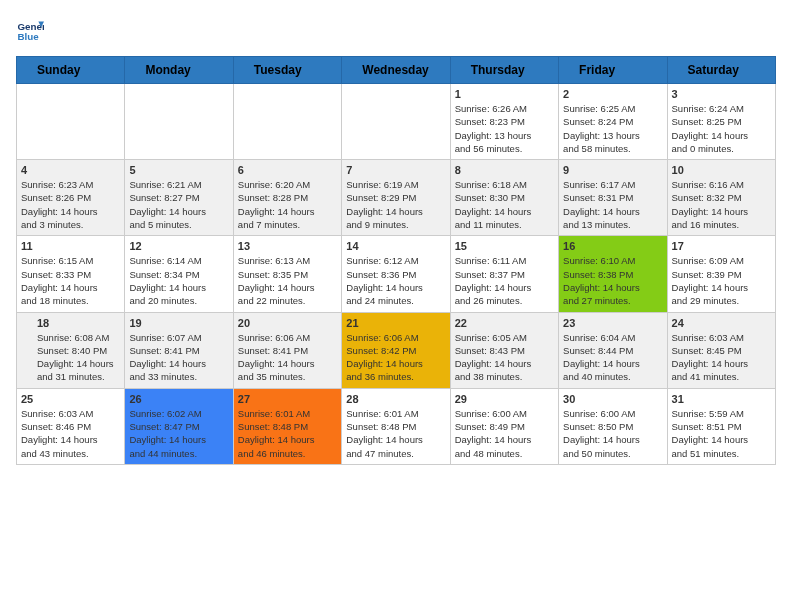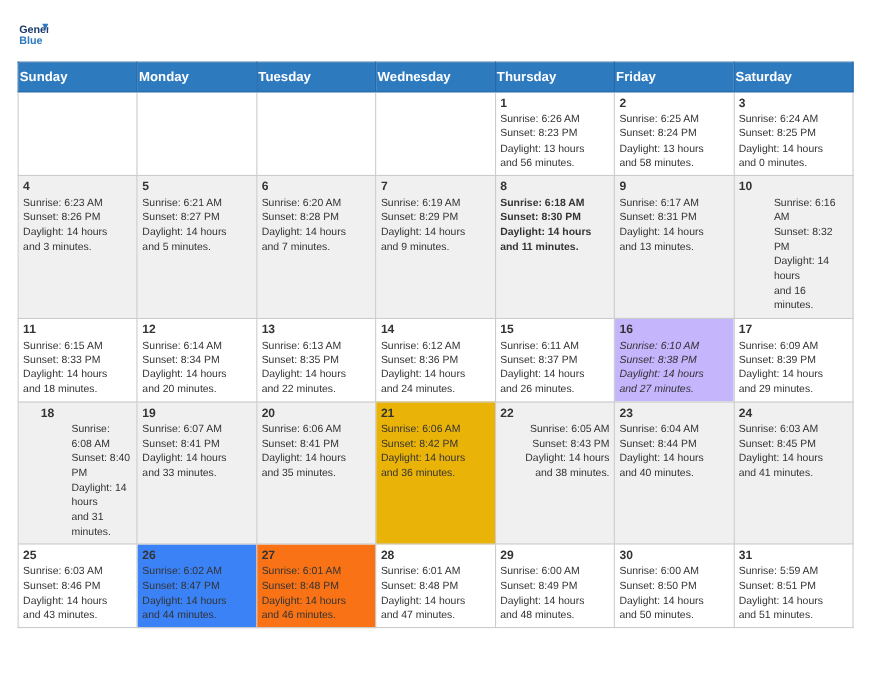--- a/index.html
+++ b/index.html
@@ -37,24 +37,24 @@
       font-size: 14px;
       color: #555;
     }
     .calendar {
       width: 100%;
       border-collapse: collapse;
       border: 1px solid #ccc;
     }
     .calendar th {
       background-color: #2e7abf;
-      color: #ffffff;
+      color: #000000;
       font-size: 12px;
       font-weight: bold;
-      padding: 6px 1px;
+      padding: 6px 20px;
       text-align: left;
       border: 1px solid #2568a8;
     }
     .calendar td {
       vertical-align: top;
       border: 1px solid #ccc;
       padding: 4px;
       width: 108px;
       min-height: 80px;
       font-size: 10px;
@@ -163,35 +163,35 @@
         </td>
         <td style="background: rgb(240, 240, 240);">
           <span class="day-num">7</span>
           <div class="day-info" style="white-space: pre-line;">Sunrise: 6:19 AM
 Sunset: 8:29 PM
 Daylight: 14 hours
 and 9 minutes.</div>
         </td>
         <td style="background: rgb(240, 240, 240);">
           <span class="day-num">8</span>
-          <div class="day-info" style="white-space: pre-line; font-weight: bold;">Sunrise: 6:18 AM
+          <div class="day-info" style="white-space: pre-line;">Sunrise: 6:18 AM
 Sunset: 8:30 PM
 Daylight: 14 hours
 and 11 minutes.</div>
         </td>
         <td style="background: rgb(240, 240, 240);">
           <span class="day-num">9</span>
           <div class="day-info" style="white-space: pre-line;">Sunrise: 6:17 AM
 Sunset: 8:31 PM
 Daylight: 14 hours
 and 13 minutes.</div>
         </td>
         <td style="background: rgb(240, 240, 240);">
           <span class="day-num">10</span>
-          <div class="day-info" style="white-space: pre-line; margin-left: 32px;">Sunrise: 6:16 AM
+          <div class="day-info" style="white-space: pre-line;">Sunrise: 6:16 AM
 Sunset: 8:32 PM
 Daylight: 14 hours
 and 16 minutes.</div>
         </td>
       </tr>
       <tr>
         <td style="background: rgb(255, 255, 255);">
           <span class="day-num">11</span>
           <div class="day-info" style="white-space: pre-line;">Sunrise: 6:15 AM
 Sunset: 8:33 PM
@@ -219,39 +219,39 @@
 Daylight: 14 hours
 and 24 minutes.</div>
         </td>
         <td style="background: rgb(255, 255, 255);">
           <span class="day-num">15</span>
           <div class="day-info" style="white-space: pre-line;">Sunrise: 6:11 AM
 Sunset: 8:37 PM
 Daylight: 14 hours
 and 26 minutes.</div>
         </td>
-        <td style="background: #c4b5fd;">
+        <td style="background: #84cc16;">
           <span class="day-num">16</span>
-          <div class="day-info" style="white-space: pre-line; font-style: italic;">Sunrise: 6:10 AM
+          <div class="day-info" style="white-space: pre-line;">Sunrise: 6:10 AM
 Sunset: 8:38 PM
 Daylight: 14 hours
 and 27 minutes.</div>
         </td>
         <td style="background: rgb(255, 255, 255);">
           <span class="day-num">17</span>
           <div class="day-info" style="white-space: pre-line;">Sunrise: 6:09 AM
 Sunset: 8:39 PM
 Daylight: 14 hours
 and 29 minutes.</div>
         </td>
       </tr>
       <tr>
         <td style="background: rgb(240, 240, 240); padding-left: 20px;">
           <span class="day-num">18</span>
-          <div class="day-info" style="white-space: pre-line; margin-left: 28px;">Sunrise: 6:08 AM
+          <div class="day-info" style="white-space: pre-line;">Sunrise: 6:08 AM
 Sunset: 8:40 PM
 Daylight: 14 hours
 and 31 minutes.</div>
         </td>
         <td style="background: rgb(240, 240, 240);">
           <span class="day-num">19</span>
           <div class="day-info" style="white-space: pre-line;">Sunrise: 6:07 AM
 Sunset: 8:41 PM
 Daylight: 14 hours
 and 33 minutes.</div>
@@ -265,21 +265,21 @@
         </td>
         <td style="background: #eab308;">
           <span class="day-num">21</span>
           <div class="day-info" style="white-space: pre-line;">Sunrise: 6:06 AM
 Sunset: 8:42 PM
 Daylight: 14 hours
 and 36 minutes.</div>
         </td>
         <td style="background: rgb(240, 240, 240);">
           <span class="day-num">22</span>
-          <div class="day-info" style="white-space: pre-line; text-align: right;">Sunrise: 6:05 AM
+          <div class="day-info" style="white-space: pre-line;">Sunrise: 6:05 AM
 Sunset: 8:43 PM
 Daylight: 14 hours
 and 38 minutes.</div>
         </td>
         <td style="background: rgb(240, 240, 240);">
           <span class="day-num">23</span>
           <div class="day-info" style="white-space: pre-line;">Sunrise: 6:04 AM
 Sunset: 8:44 PM
 Daylight: 14 hours
 and 40 minutes.</div>

